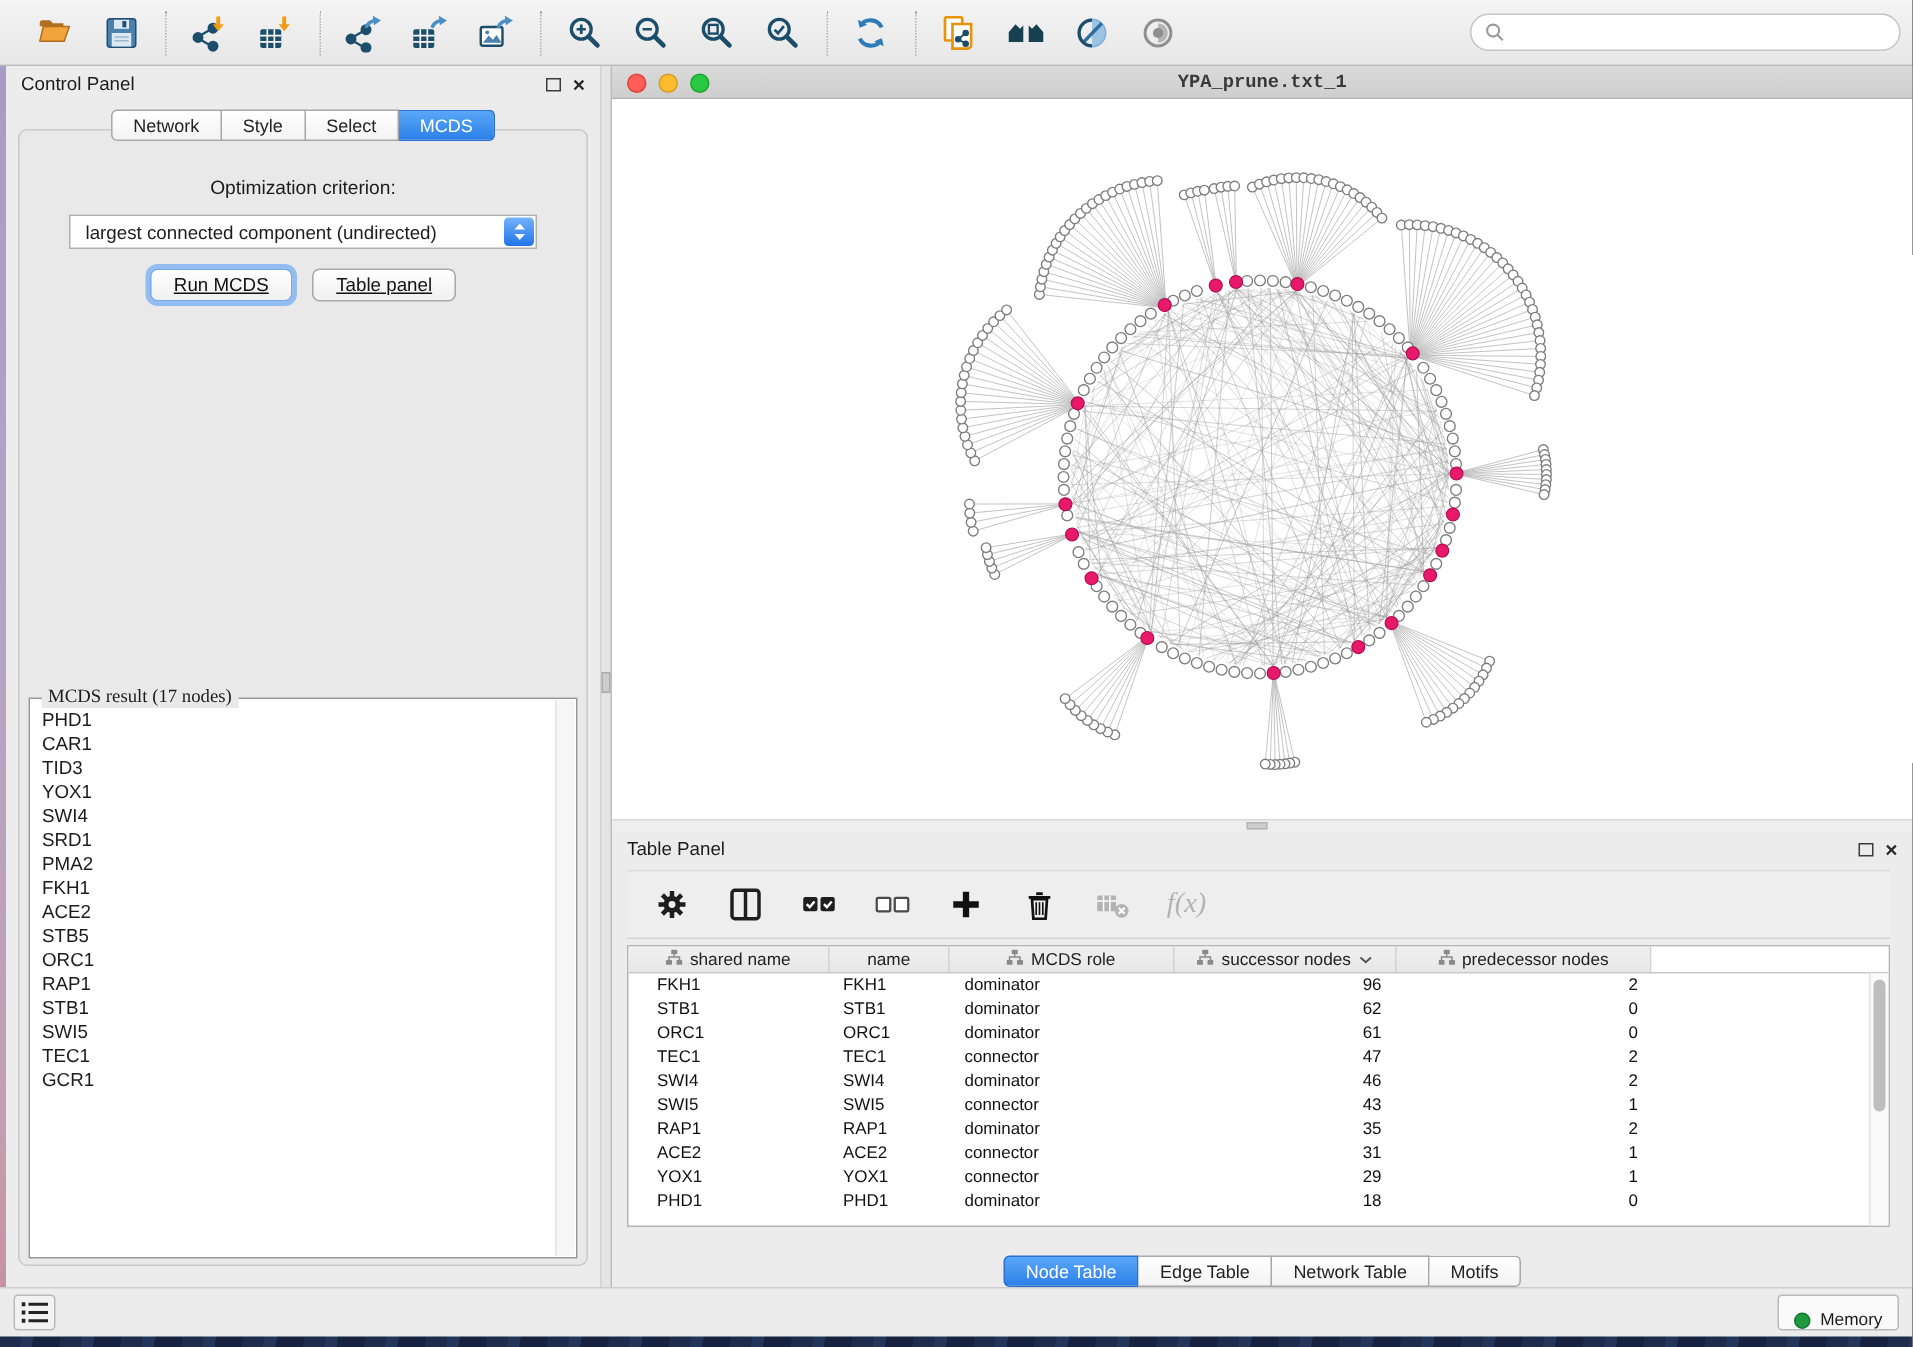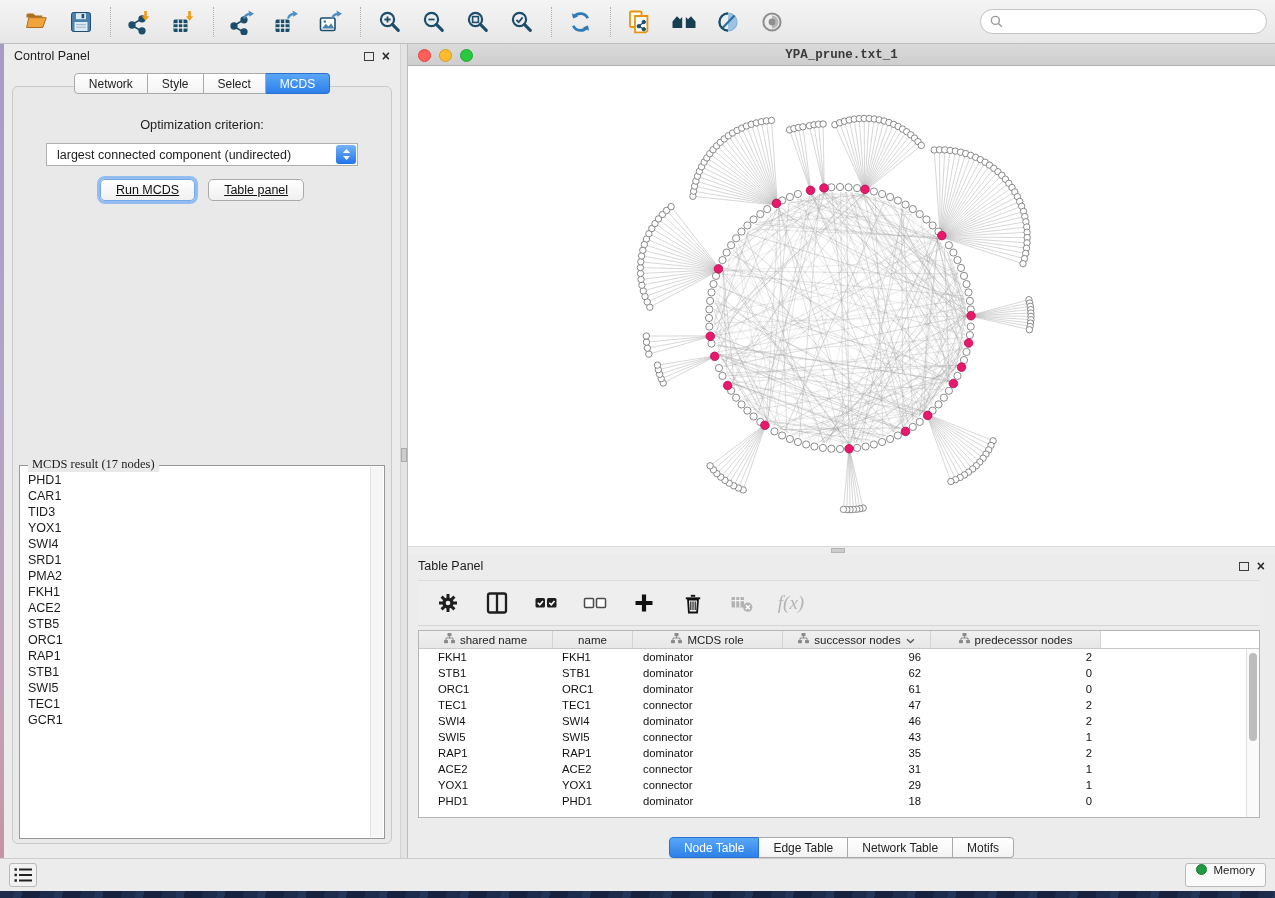--- a/index.html
+++ b/index.html
@@ -85,21 +85,21 @@
   .thead .c0,.thead .c1,.thead .c2,.thead .c3,.thead .c4{padding:0;text-align:center;}
   .tbl-scroll{position:absolute;top:18px;right:0;bottom:0;width:13px;background:#fafafa;border-left:1px solid #e0e0e0;}
   .tbl-thumb{position:absolute;top:4px;left:2px;width:8px;height:88px;border-radius:4px;background:#bdbdbd;}
   .tp-tabs{display:flex;justify-content:center;margin-top:19px;}
   
   .status{position:absolute;left:0;top:858px;width:1275px;height:33px;background:#ececec;border-top:1px solid #cdcdcd;
           display:flex;align-items:center;padding:0 9px;}
   .status-btn{width:28px;height:24px;border:1px solid #b9b9b9;border-radius:3px;background:#f2f2f2;
               display:flex;align-items:center;justify-content:center;}
   .memory-btn{margin-left:auto;height:24px;border:1px solid #b9b9b9;border-radius:3px;background:#fafafa;
-              display:flex;align-items:flex-start;gap:6px;padding:0 10px;font-size:11.5px;}
+              display:flex;align-items:flex-end;gap:6px;padding:0 10px;font-size:11.5px;}
   .mem-dot{width:11px;height:11px;border-radius:50%;background:#1f9a3f;border:1px solid #157a2f;}
   .wall-bottom{position:absolute;left:0;bottom:0;width:1275px;height:7px;
      background:repeating-linear-gradient(100deg,#1d2b4c 0 14px,#24355a 14px 22px,#16223f 22px 40px);}
 </style>
 </head>
 <body>
 
 <div class="screen">
 
   <div class="toolbar">

